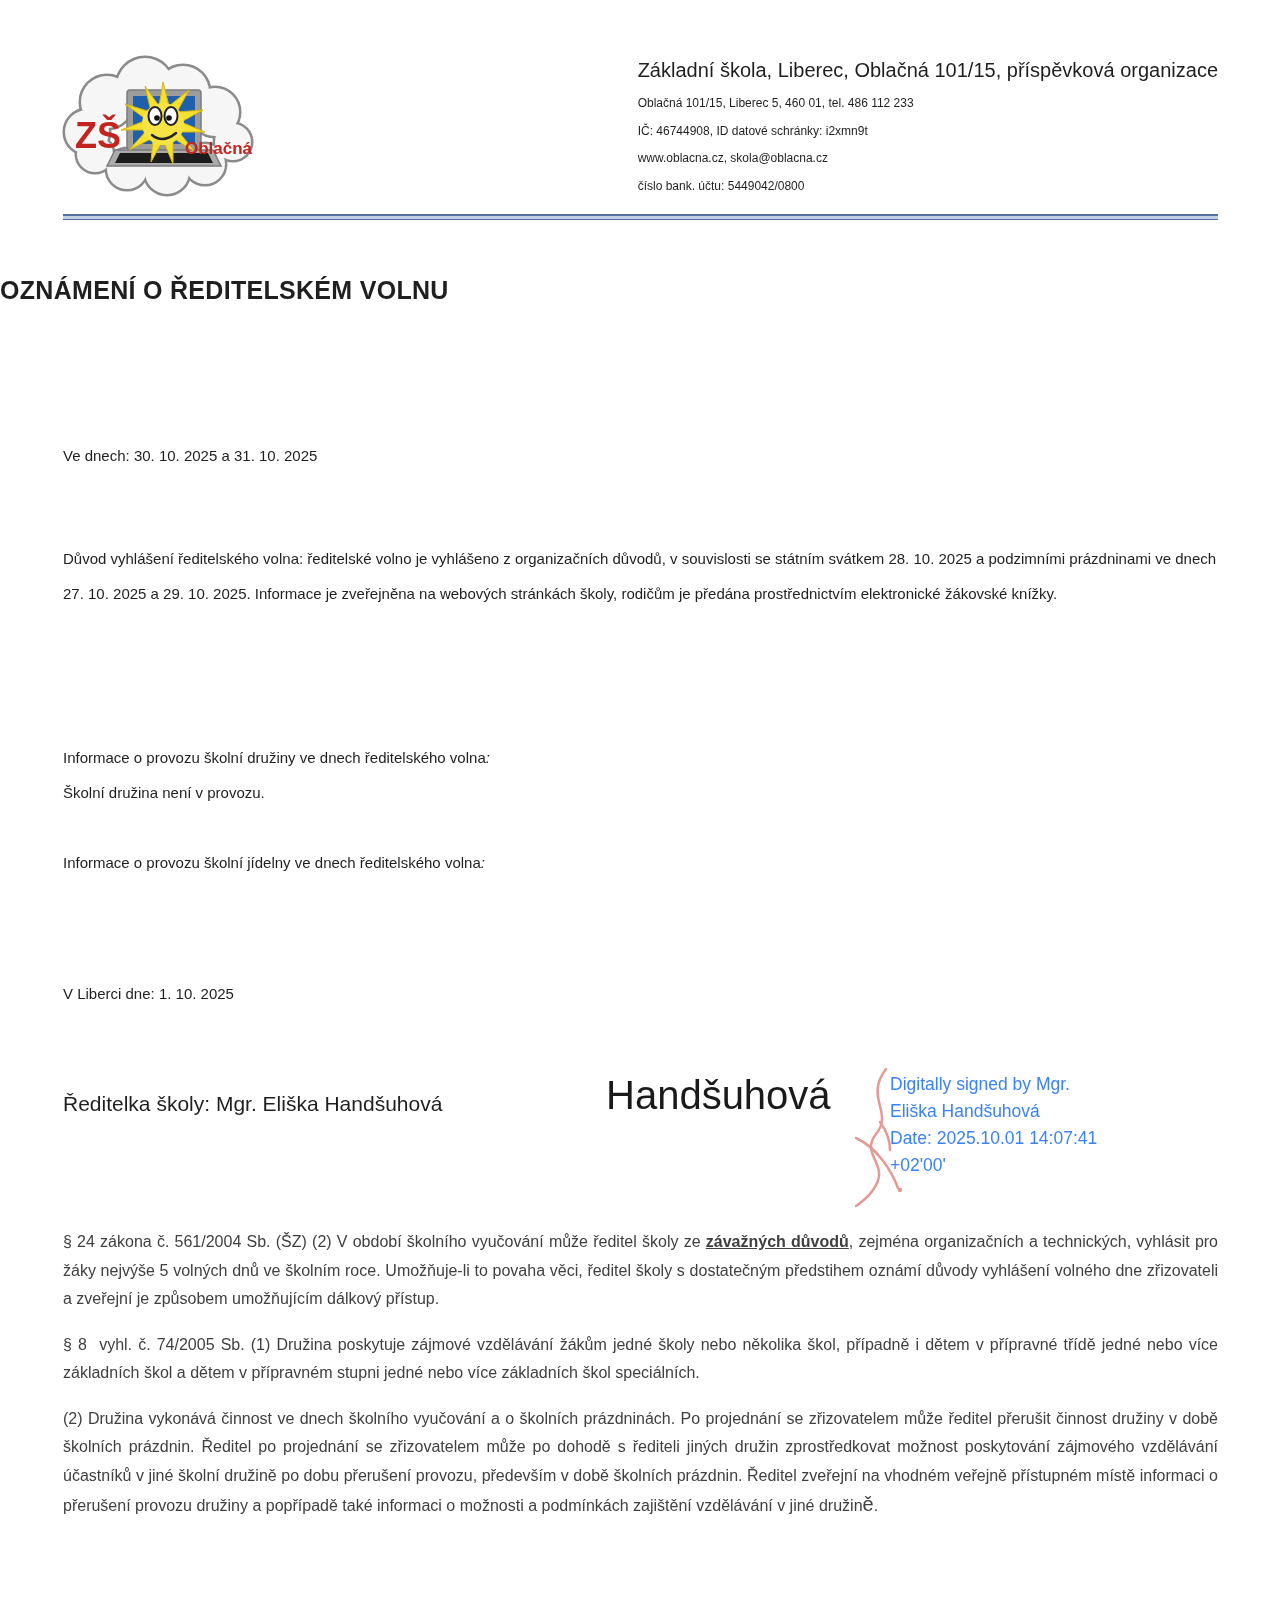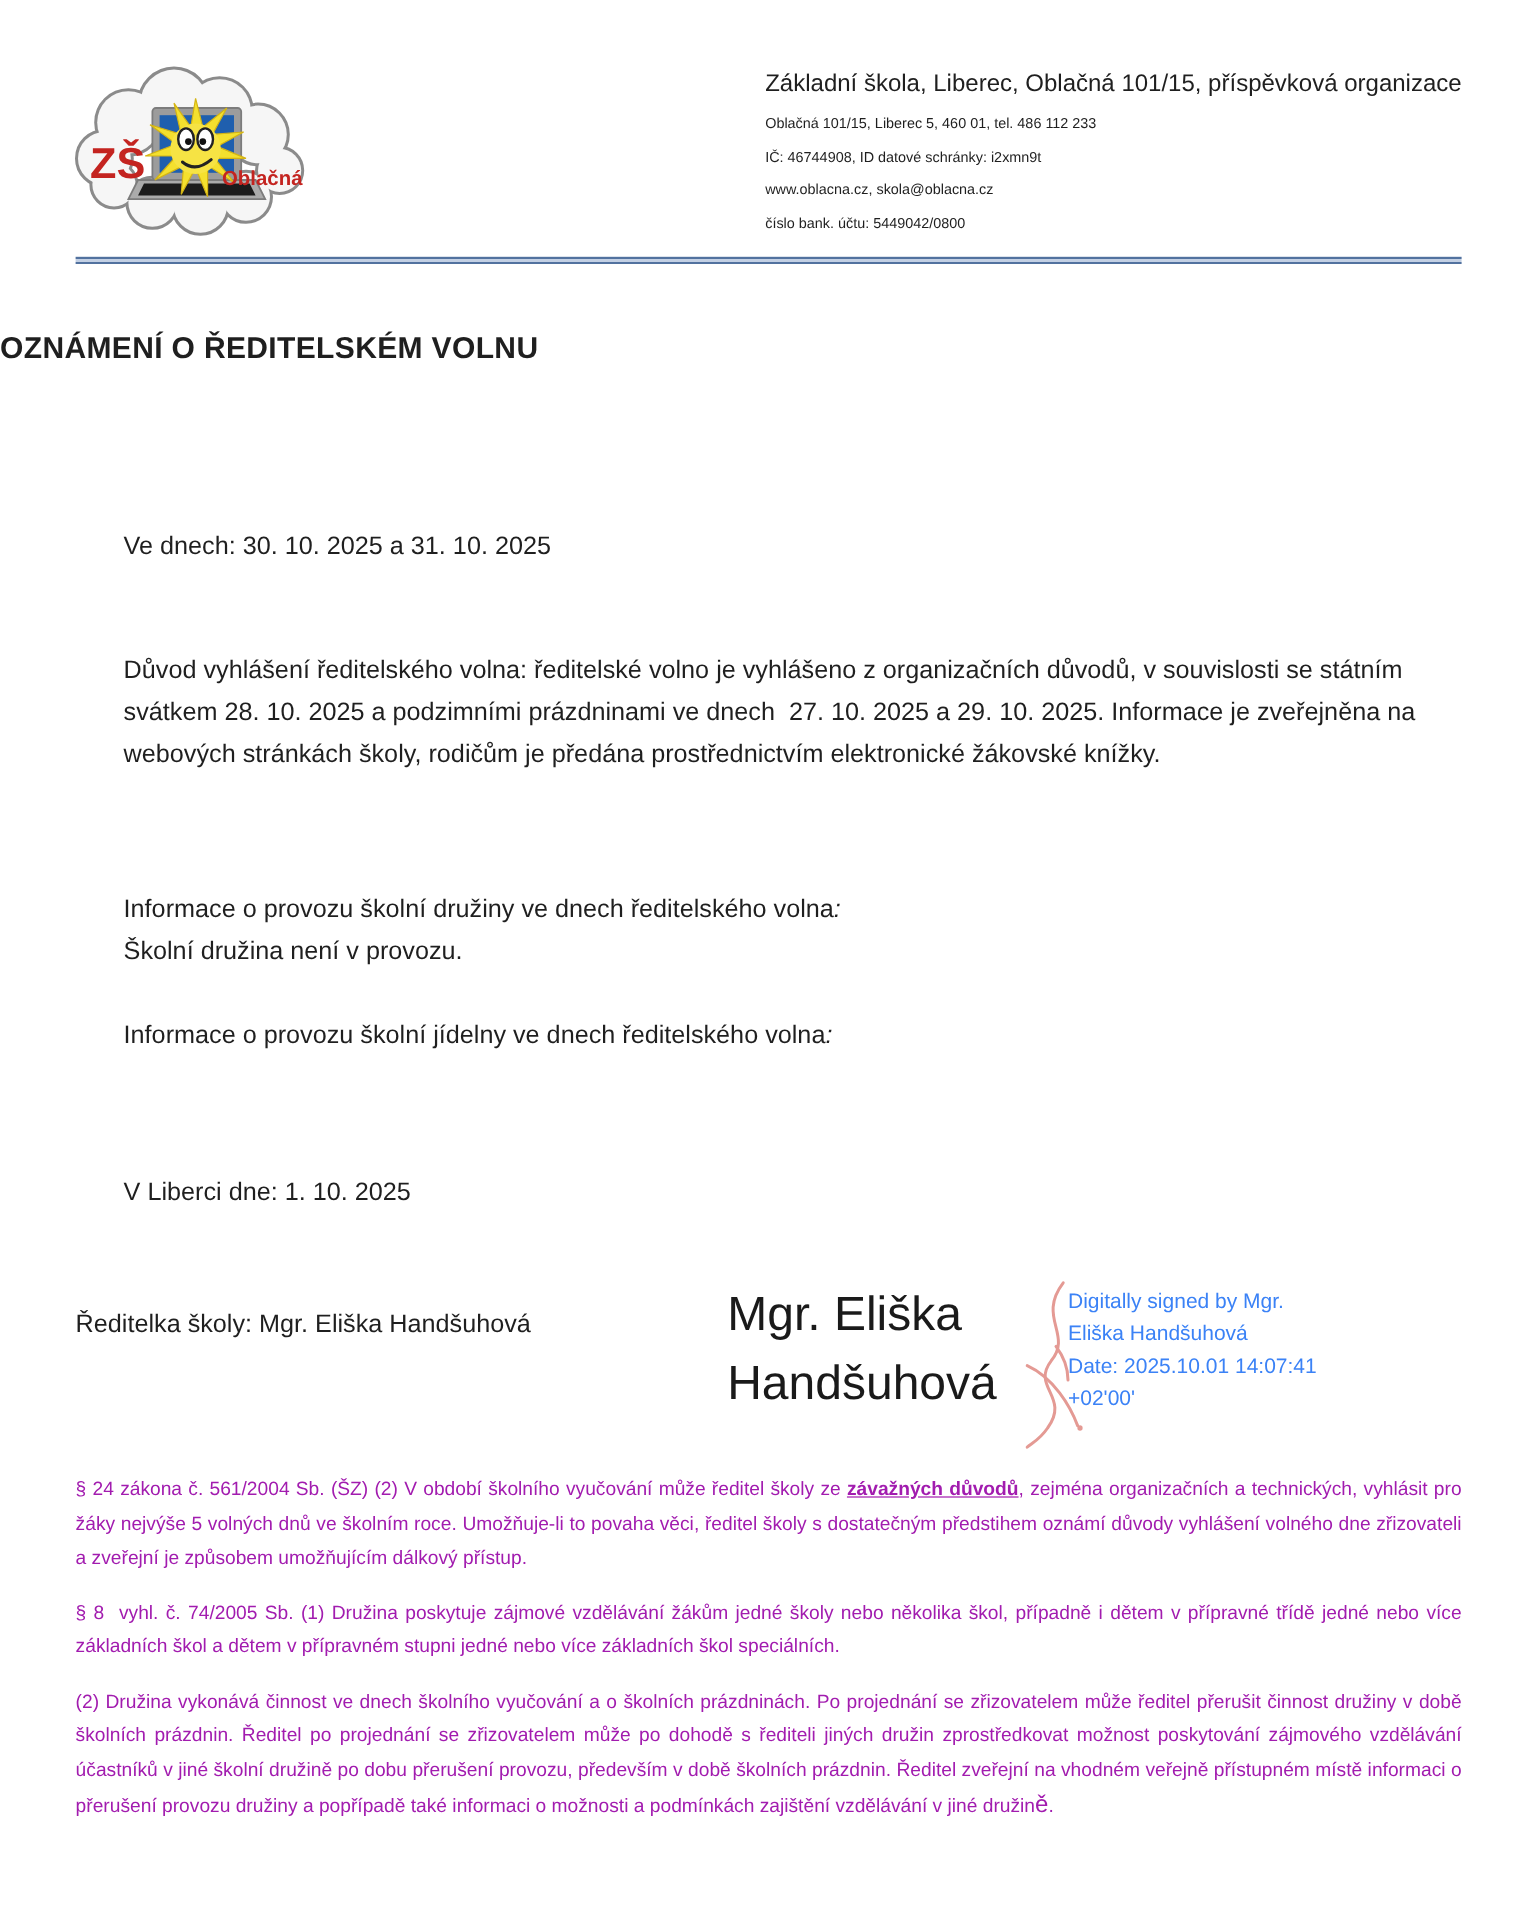--- a/index.html
+++ b/index.html
@@ -24,42 +24,42 @@
       #52729f 0px,#52729f 1.5px,
       #c3d0e4 1.5px,#c3d0e4 4.5px,
       #52729f 4.5px,#52729f 6px);
   }
   
   .doc-title{
     position:absolute;left:0;right:0;top:276px;
     text-align:left;font-size:25px;font-weight:bold;letter-spacing:0.3px;
   }
   
-  .body-text{font-size:21px;line-height:35px;margin-left:40px;}
+  .body-text{font-size:15px;line-height:35px;}
   .dates-line{position:absolute;left:63px;top:438px;}
   .reason-par{position:absolute;left:63px;right:62px;top:541px;white-space:pre-wrap;}
   .druzina-block{position:absolute;left:63px;right:62px;top:740px;}
   .jidelna-block{position:absolute;left:63px;right:62px;top:845px;}
   .place-date{position:absolute;left:63px;top:976px;}
   .italic-colon{font-style:italic;}
   
   .sig-label{position:absolute;left:63px;top:1092px;font-size:21px;}
   .sig-name{
     position:absolute;left:606px;top:1066px;
     font-size:40px;line-height:58px;color:#1a1a1a;
   }
   .sig-ribbon{position:absolute;left:846px;top:1066px;width:62px;height:142px;}
   .sig-details{
     position:absolute;left:890px;top:1071px;
     font-size:17.5px;line-height:27px;color:#3b82f6;
   }
   
   .footer{
     position:absolute;left:63px;right:62px;top:1228px;
-    font-size:16px;line-height:28.5px;text-align:justify;color:#a21caf;
+    font-size:16px;line-height:28.5px;text-align:justify;color:#404040;
   }
   .footer p{margin:0 0 17px 0;}
   .footer .emphasis{font-weight:bold;text-decoration:underline;}
   .large-tail{font-size:20px;}
 </style>
 </head>
 <body>
 
 <div class="page">
 
@@ -132,21 +132,20 @@
 
   <div class="jidelna-block body-text">
     <div><span>Informace o provozu školní jídelny ve dnech ředitelského volna</span><span class="italic-colon">:</span></div>
   </div>
 
   <div class="place-date body-text">V Liberci dne: 1. 10. 2025</div>
 
   <div class="sig-label">Ředitelka školy: Mgr. Eliška Handšuhová</div>
 
   <div class="sig-name">
-    <div>Mgr. Eliška</div>
     <div>Handšuhová</div>
   </div>
 
   <div class="sig-ribbon">
     <svg viewBox="0 0 62 142" width="62" height="142">
       <g fill="none" stroke="#e49a94" stroke-width="2.5" stroke-linecap="round">
         <path d="M40,3 C18,32 48,46 30,68 C13,90 46,98 27,124 C21,133 15,136 10,140"></path>
         <path d="M10,72 C32,82 46,106 52,122"></path>
         <path d="M34,56 C40,64 44,74 44,84"></path>
       </g>

